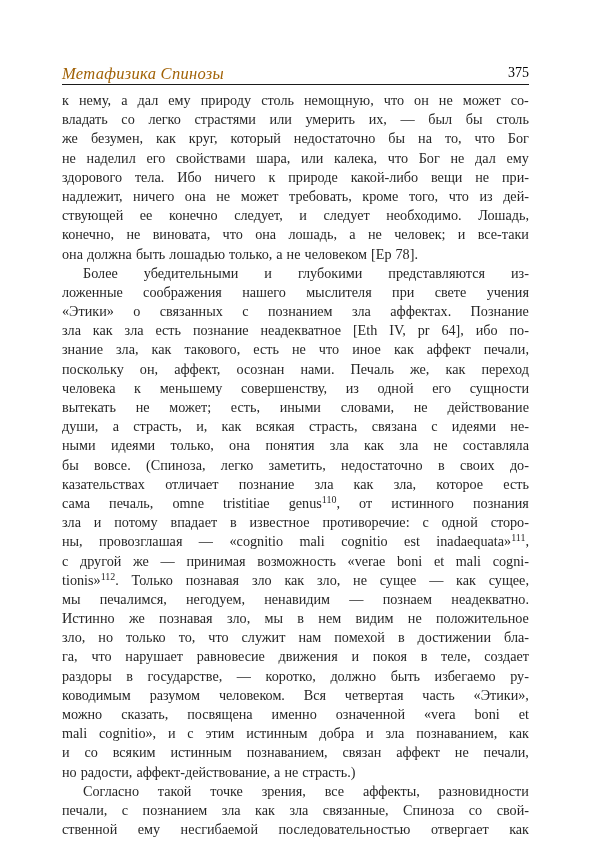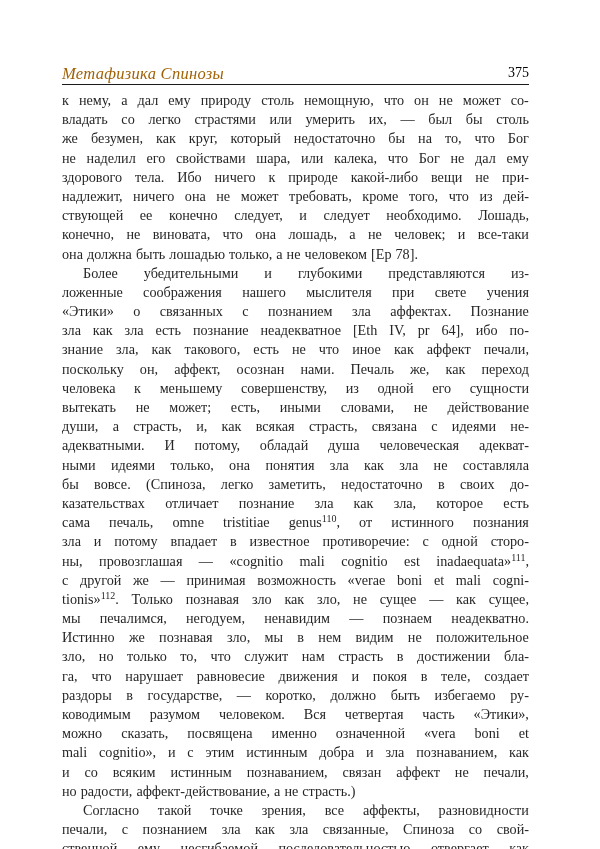--- a/index.html
+++ b/index.html
@@ -242,29 +242,20 @@
         <span>и,</span>
         <span>как</span>
         <span>всякая</span>
         <span>страсть,</span>
         <span>связана</span>
         <span>с</span>
         <span>идеями</span>
         <span>не-</span>
       </div>
       <div class="jl" style="height: 19.2px; line-height: 19.2px; font-size: 14.2px; font-family: &quot;Liberation Serif&quot;, serif; white-space: nowrap;">
-        <span>адекватными.</span>
-        <span>И</span>
-        <span>потому,</span>
-        <span>обладай</span>
-        <span>душа</span>
-        <span>человеческая</span>
-        <span>адекват-</span>
-      </div>
-      <div class="jl" style="height: 19.2px; line-height: 19.2px; font-size: 14.2px; font-family: &quot;Liberation Serif&quot;, serif; white-space: nowrap;">
         <span>ными</span>
         <span>идеями</span>
         <span>только,</span>
         <span>она</span>
         <span>понятия</span>
         <span>зла</span>
         <span>как</span>
         <span>зла</span>
         <span>не</span>
         <span>составляла</span>
@@ -370,21 +361,21 @@
         <span>положительное</span>
       </div>
       <div class="jl" style="height: 19.2px; line-height: 19.2px; font-size: 14.2px; font-family: &quot;Liberation Serif&quot;, serif; white-space: nowrap;">
         <span>зло,</span>
         <span>но</span>
         <span>только</span>
         <span>то,</span>
         <span>что</span>
         <span>служит</span>
         <span>нам</span>
-        <span>страсть</span>
+        <span>помехой</span>
         <span>в</span>
         <span>достижении</span>
         <span>бла-</span>
       </div>
       <div class="jl" style="height: 19.2px; line-height: 19.2px; font-size: 14.2px; font-family: &quot;Liberation Serif&quot;, serif; white-space: nowrap;">
         <span>га,</span>
         <span>что</span>
         <span>нарушает</span>
         <span>равновесие</span>
         <span>движения</span>

